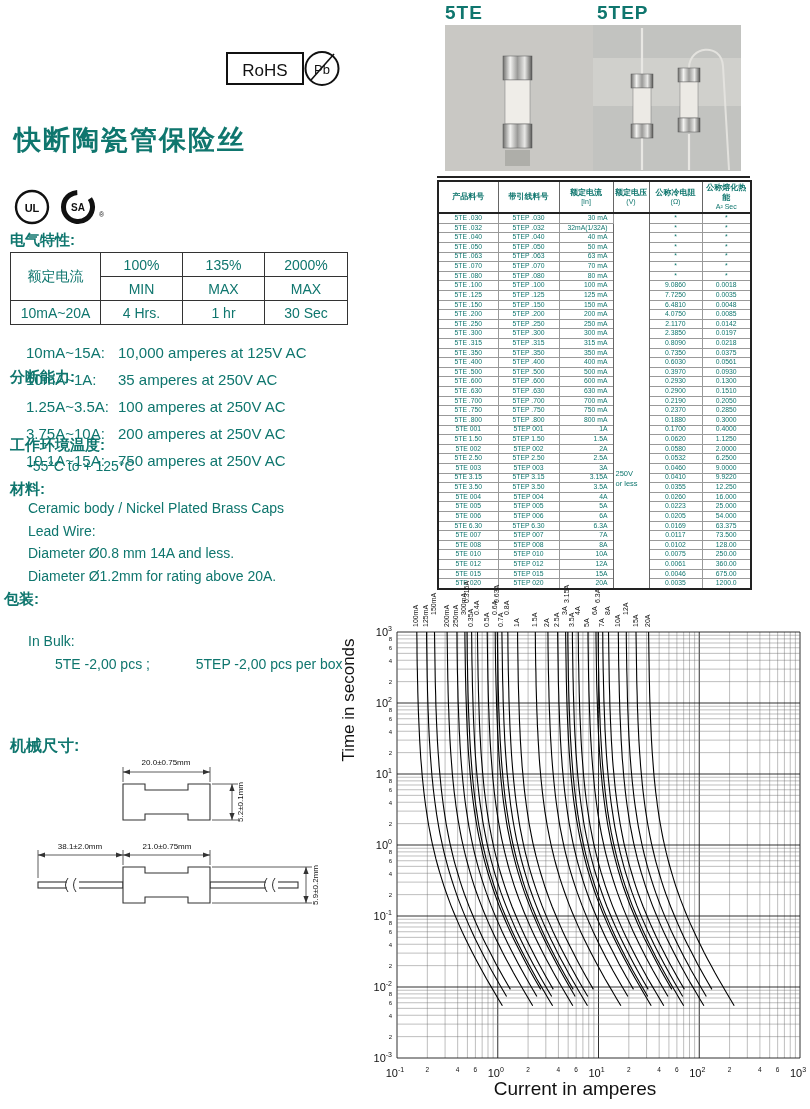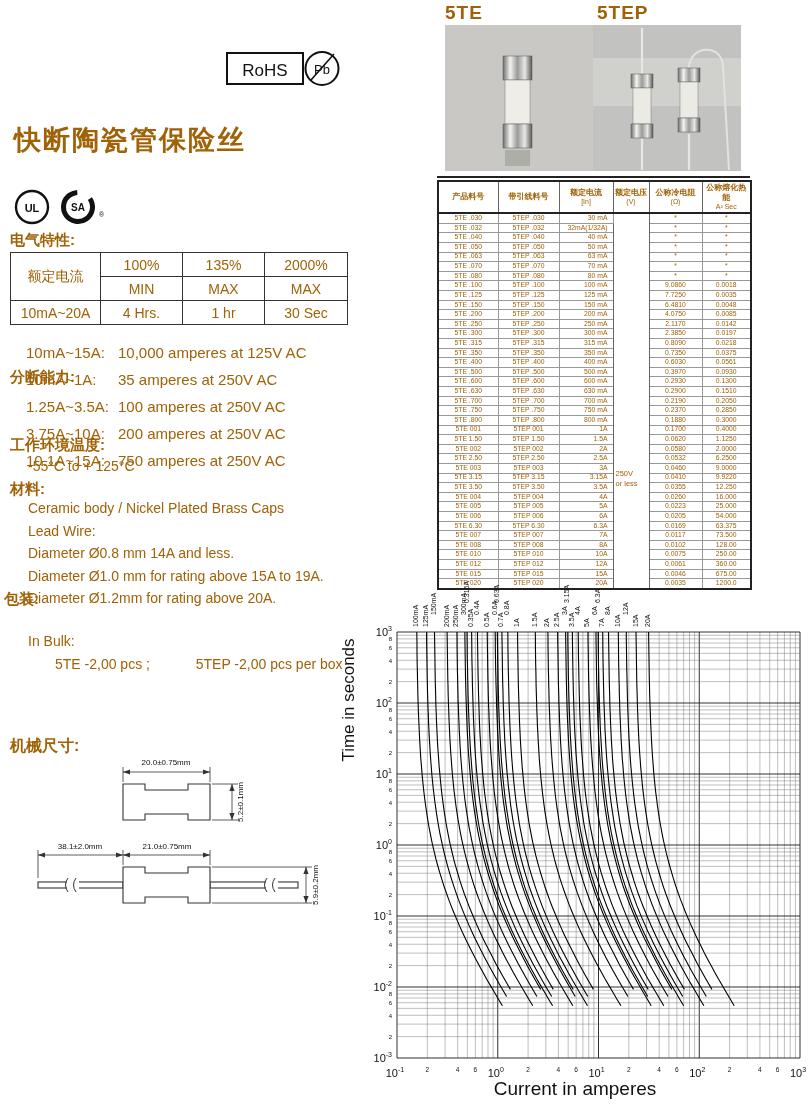--- a/index.html
+++ b/index.html
@@ -1,17 +1,17 @@
 <!DOCTYPE html>
 <html><head>
 <meta charset="utf-8">
 <style>
   html,body{margin:0;padding:0;background:#fff;}
   .page{position:relative;width:808px;height:1109px;background:#ffffff;overflow:hidden;
-        font-family:"Liberation Sans",sans-serif;color:#a16207;}
+        font-family:"Liberation Sans",sans-serif;color:#0f766e;}
   .abs{position:absolute;}
   .photo-label{font-size:19px;font-weight:bold;letter-spacing:1px;}
   .size-title{font-size:26px;letter-spacing:1px;}
   .cn-title{font-size:27px;font-weight:bold;letter-spacing:2px;}
   .sec-head{font-size:15px;font-weight:bold;}
   .sec-head-lg{font-size:16px;font-weight:bold;}
   .etable{position:absolute;border-collapse:collapse;table-layout:fixed;width:337px;}
   .etable td{border:1px solid #333;text-align:center;font-size:14px;height:23px;padding:0;}
   .b-row{height:27px;font-size:15px;white-space:nowrap;}
   .b-range{display:inline-block;width:92px;}
@@ -132,21 +132,20 @@
     </div>
 
   <div class="abs sec-head" style="left:10px;top:436px;">工作环境温度:</div>
   <div class="abs temp-val" style="left:28px;top:458px;">-55°C to + 125°C</div>
 
   <div class="abs sec-head" style="left:10px;top:480px;">材料:</div>
   <div class="abs" style="left:28px;top:500px;" id="materials-list">
       <div class="mat-line">Ceramic body / Nickel Plated Brass Caps</div>
       <div class="mat-line">Lead Wire:</div>
       <div class="mat-line">Diameter Ø0.8 mm 14A and less.</div>
-      <div class="mat-line">Diameter Ø1.0 mm for rating above 15A to 19A.</div>
       <div class="mat-line">Diameter Ø1.2mm for rating above 20A.</div>
     </div>
 
   <div class="abs sec-head" style="left:4px;top:590px;">包装:</div>
   <div class="abs pack-line" style="left:28px;top:633px;">In Bulk:</div>
   <div class="abs pack-line" style="left:55px;top:656px;">
     <span>5TE -2,00 pcs ;</span>
     <span style="display:inline-block;width:38px;"></span>
     <span>5TEP -2,00 pcs per box</span>
   </div>

